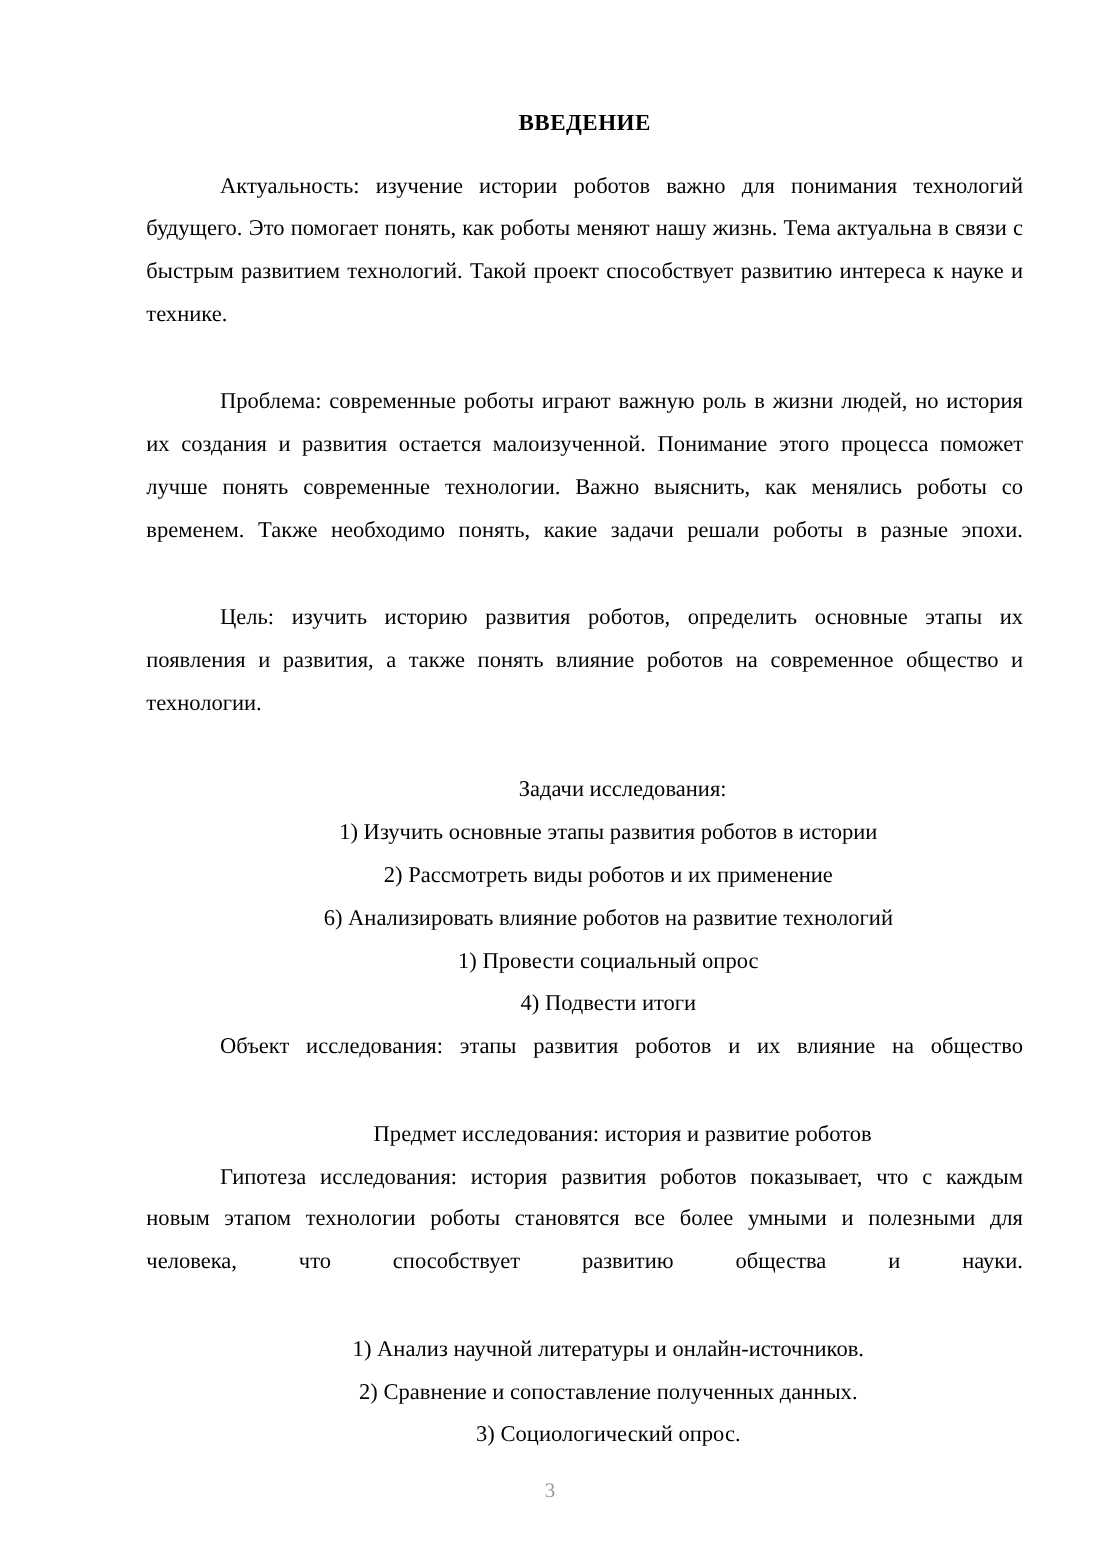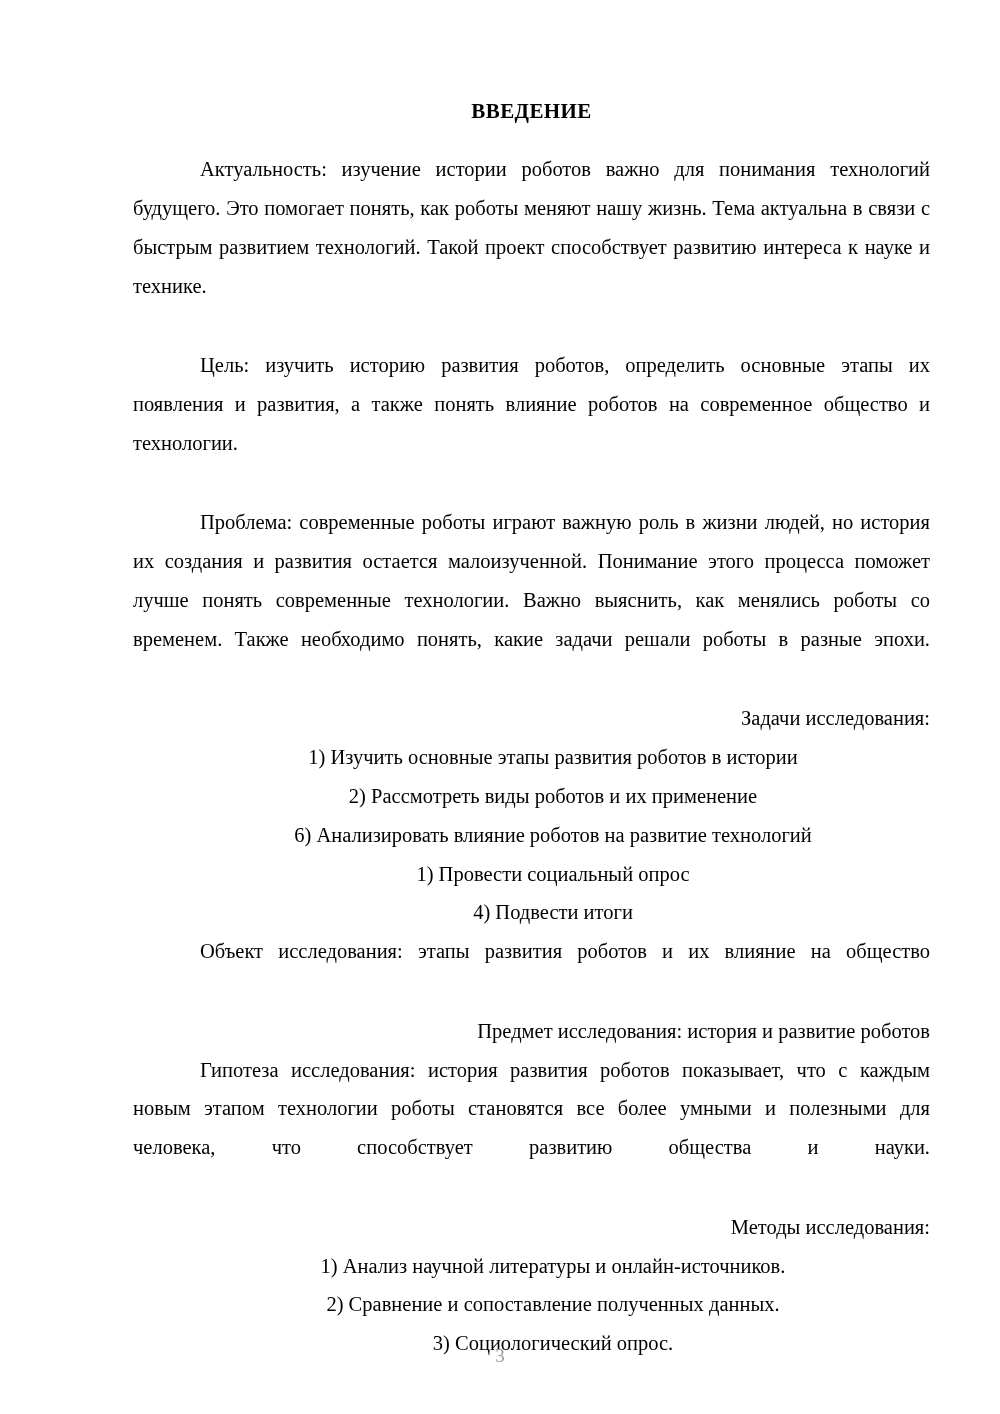--- a/index.html
+++ b/index.html
@@ -52,21 +52,21 @@
   
   .para:after {
     content: "";
     display: inline-block;
     width: 100%;
   }
 
   .lead {
     font-size: 20.5px;
     line-height: 38.8px;
-    text-align: right;
+    text-align: center;
     text-indent: 69px;
     margin: 0;
   }
 
   .list {
     list-style: none;
     margin: 0;
     padding: 0;
   }
 
@@ -95,41 +95,40 @@
 <body>
 
 <div class="page">
 
   <div class="content">
 
     <h1 class="doc-title">ВВЕДЕНИЕ</h1>
 
     <p class="para">Актуальность: изучение истории роботов важно для понимания технологий будущего. Это помогает понять, как роботы меняют нашу жизнь. Тема актуальна в связи с быстрым развитием технологий. Такой проект способствует развитию интереса к науке и технике.</p>
 
+    <p class="para">Проблема: современные роботы играют важную роль в жизни людей, но история их создания и развития остается малоизученной. Понимание этого процесса поможет лучше понять современные технологии. Важно выяснить, как менялись роботы со временем. Также необходимо понять, какие задачи решали роботы в разные эпохи.</p>
+
     <p class="para">Цель: изучить историю развития роботов, определить основные этапы их появления и развития, а также понять влияние роботов на современное общество и технологии.</p>
-
-    <p class="para">Проблема: современные роботы играют важную роль в жизни людей, но история их создания и развития остается малоизученной. Понимание этого процесса поможет лучше понять современные технологии. Важно выяснить, как менялись роботы со временем. Также необходимо понять, какие задачи решали роботы в разные эпохи.</p>
 
     <p class="lead">Задачи исследования:</p>
 
     <ul class="list">
       <li class="list-item">1) Изучить основные этапы развития роботов в истории</li>
       <li class="list-item">2) Рассмотреть виды роботов и их применение</li>
       <li class="list-item">6) Анализировать влияние роботов на развитие технологий</li>
       <li class="list-item">1) Провести социальный опрос</li>
       <li class="list-item">4) Подвести итоги</li>
     </ul>
 
     <p class="para">Объект исследования: этапы развития роботов и их влияние на общество</p>
 
     <p class="lead">Предмет исследования: история и развитие роботов</p>
 
     <p class="para">Гипотеза исследования: история развития роботов показывает, что с каждым новым этапом технологии роботы становятся все более умными и полезными для человека, что способствует развитию общества и науки.</p>
 
-    <p class="lead">Методы исследования:</p>
 
     <ul class="list">
       <li class="list-item">1) Анализ научной литературы и онлайн-источников.</li>
       <li class="list-item">2) Сравнение и сопоставление полученных данных.</li>
       <li class="list-item">3) Социологический опрос.</li>
     </ul>
 
   </div>
 
   <div class="page-number">3</div>

